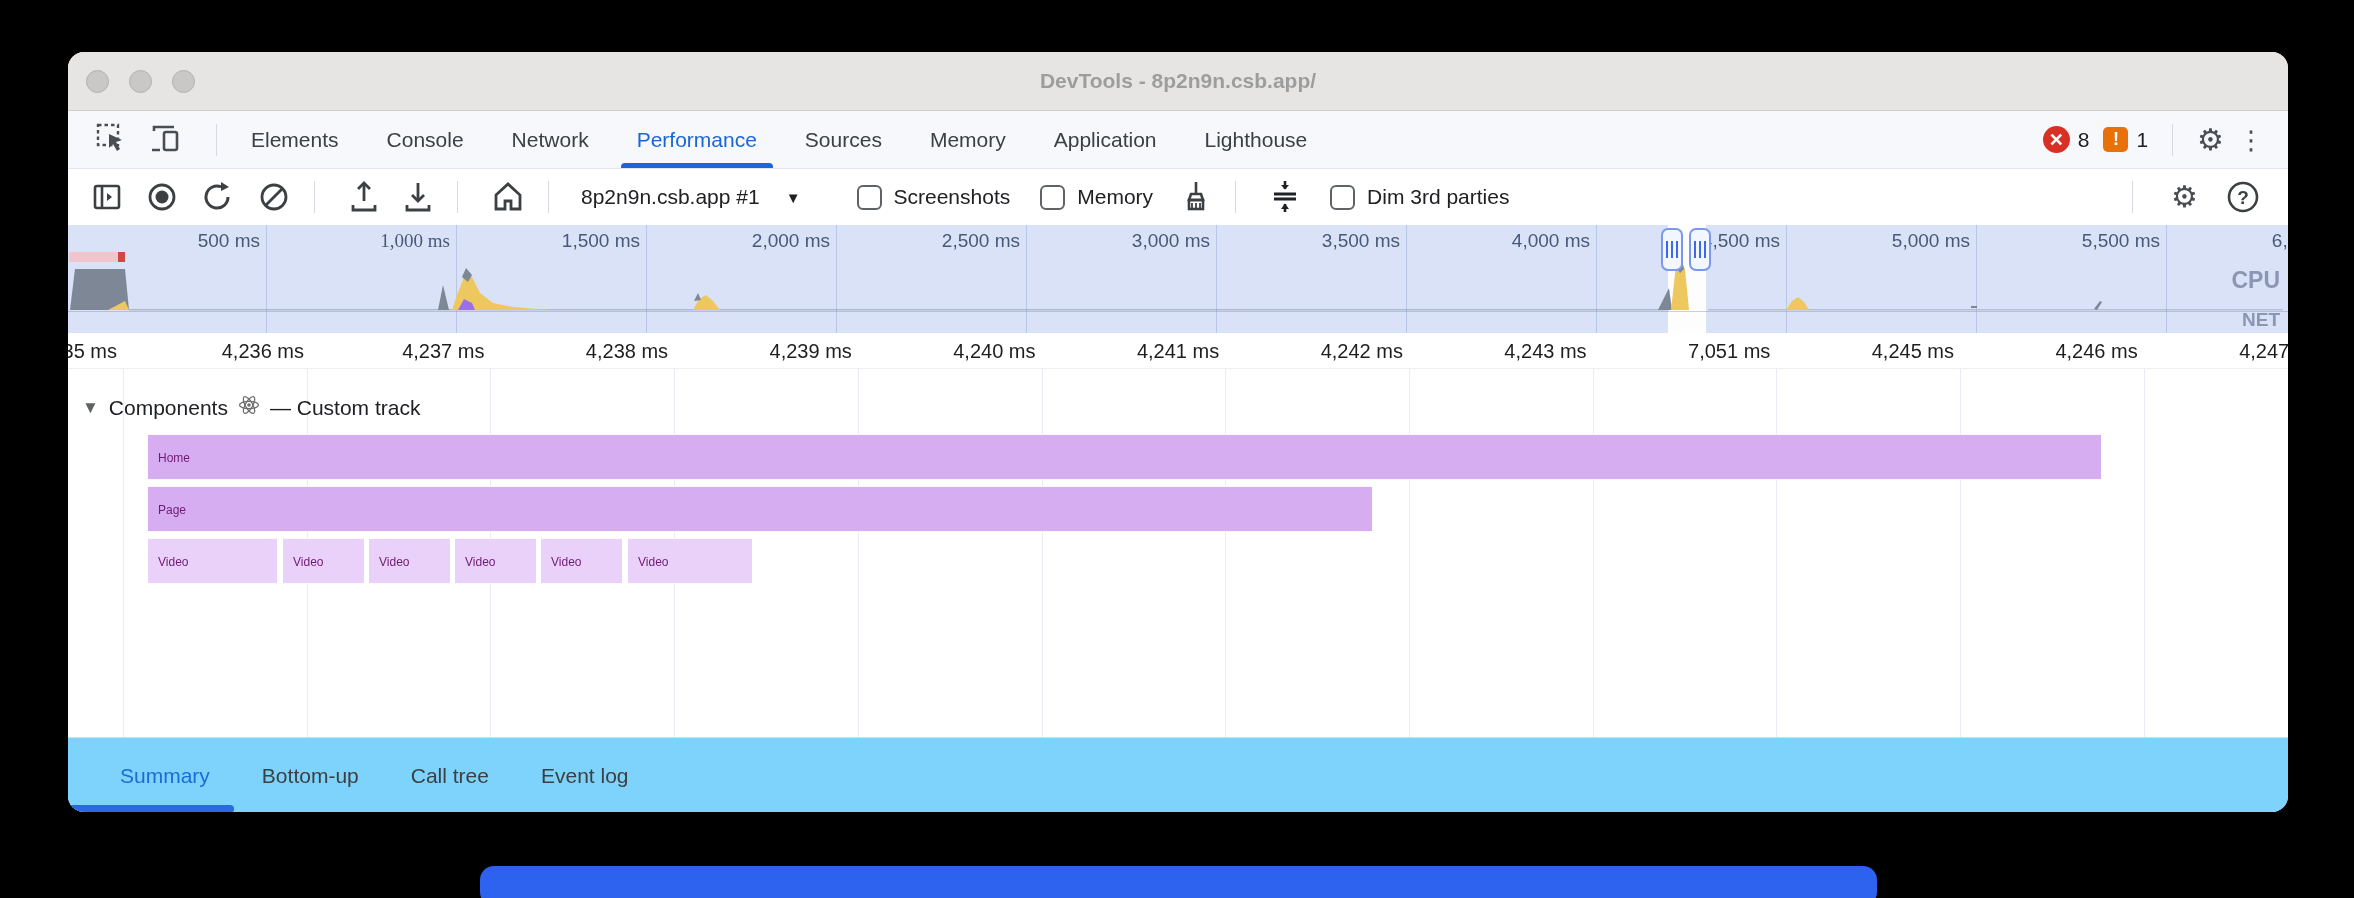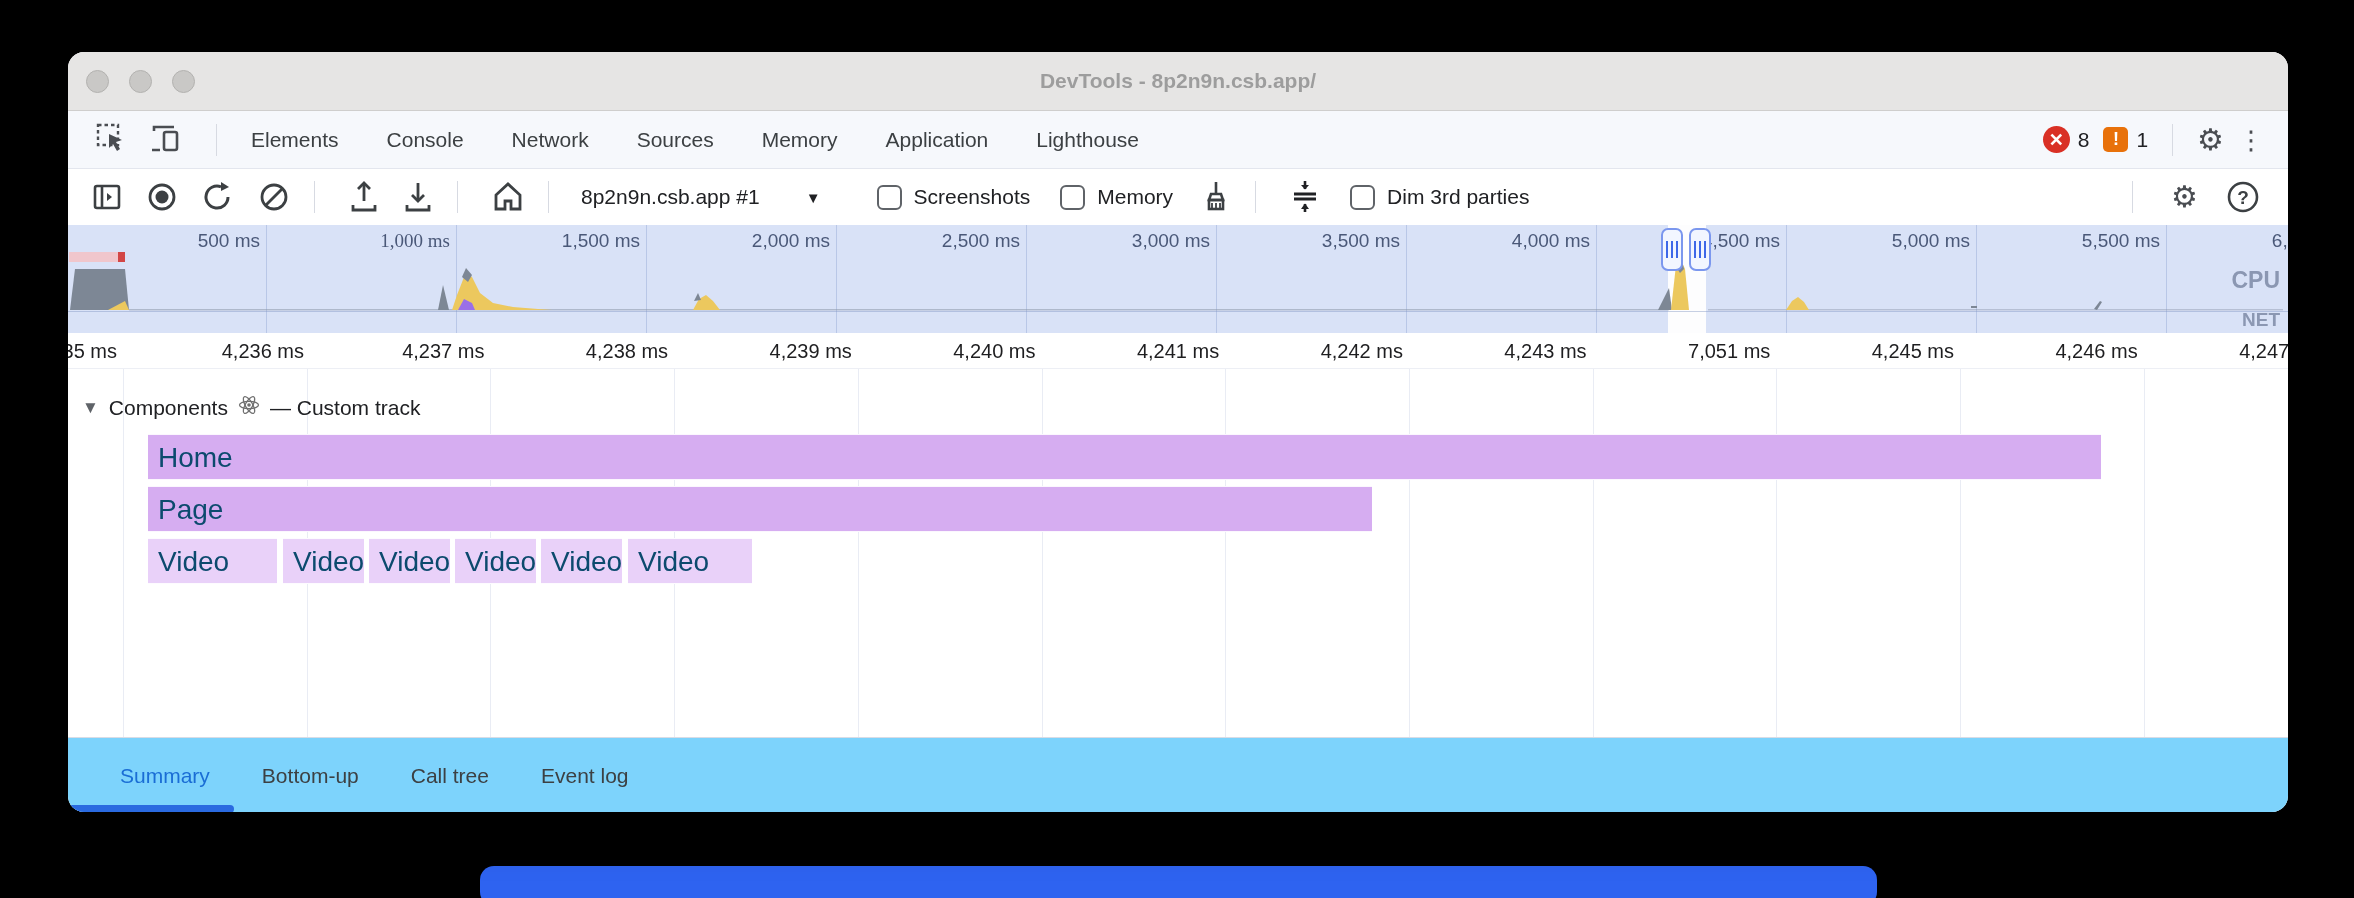--- a/index.html
+++ b/index.html
@@ -31,21 +31,21 @@
   .err-badge{width:27px;height:27px;border-radius:50%;background:#d93025;color:#fff;font-size:18px;font-weight:bold;
     display:flex;align-items:center;justify-content:center;}
   .warn-badge{width:25px;height:25px;border-radius:5px;background:#e8710a;color:#fff;font-size:18px;font-weight:bold;
     display:flex;align-items:center;justify-content:center;}
   .badge-count{font-size:21px;color:#202124;margin-left:-6px;}
   .glyph{color:#4a4d52;font-size:30px;line-height:1;}
   
   .toolbar{position:absolute;left:0;top:117px;width:100%;height:56px;background:#fff;display:flex;align-items:center;}
   .toolbar svg{display:block;}
   .tool{color:#3c4043;margin-left:24px;display:flex;align-items:center;}
-  .target{font-size:21px;color:#202124;margin-left:22px;display:flex;align-items:center;gap:46px;}
+  .target{font-size:21px;color:#202124;margin-left:22px;display:flex;align-items:center;gap:26px;}
   .caret{font-size:15px;color:#202124;}
   .chk{display:flex;gap:12px;margin-left:30px;font-size:21px;color:#202124;}
   .box{width:25px;height:25px;border:2px solid #5f6368;border-radius:6px;box-sizing:border-box;background:#fff;}
   .toolbar-right{margin-left:auto;display:flex;align-items:center;gap:28px;padding-right:28px;color:#3c4043;}
   
   .minimap{position:absolute;left:0;top:173px;width:100%;height:108px;background:#d9e2f7;overflow:hidden;}
   .mm-grid{position:absolute;top:0;width:1px;height:108px;background:rgba(125,148,200,.35);}
   .mm-label{position:absolute;top:5px;width:150px;text-align:right;font-size:19px;color:#4a5878;}
   .mm-sel-clear{position:absolute;top:0;height:108px;background:#fdfdfe;}
   .handle{position:absolute;top:3px;width:22px;height:43px;border:2px solid #7b97ee;background:#f2f6ff;border-radius:7px;
@@ -57,21 +57,21 @@
   .net-sep{position:absolute;left:0;top:86px;width:100%;height:1px;background:rgba(130,150,195,.45);}
   
   .ruler{position:absolute;left:0;top:281px;width:100%;height:35px;background:#fff;}
   .ruler-label{position:absolute;top:7px;width:160px;text-align:right;font-size:20px;color:#1e1e20;white-space:nowrap;}
   .grid-v{position:absolute;top:281px;width:1px;height:404px;background:#e9ecf4;}
   .hair{position:absolute;left:0;width:100%;height:1px;background:#edeff5;}
   
   .content{position:absolute;left:0;top:316px;width:100%;height:369px;background:transparent;}
   .track-header{position:absolute;left:14px;top:26px;display:flex;align-items:center;gap:10px;font-size:21px;color:#202124;}
   .tri{color:#5f6368;font-size:17px;}
-  .bar{position:absolute;height:46px;line-height:46px;font-size:28px;color:#0c4a6e;padding-left:10px;box-sizing:border-box;
+  .bar{position:absolute;height:46px;line-height:46px;font-size:12px;color:#701a75;padding-left:10px;box-sizing:border-box;
     border-top:1px solid rgba(255,255,255,.9);border-bottom:1px solid rgba(255,255,255,.9);}
   
   .bottombar{position:absolute;left:0;top:685px;width:100%;height:75px;background:#7dd3fc;border-top:1px solid #d9dce5;}
   .btabs{display:flex;align-items:center;height:100%;padding-left:26px;}
   .btab{padding:0 26px;font-size:21px;color:#3c4043;}
   .btab.active{color:#1a6dd5;}
   .bt-underline{position:absolute;left:0;bottom:0;width:166px;height:8px;background:#2a6ae0;border-radius:0 8px 8px 16px;}
   
   .dock-strip{position:absolute;left:480px;top:866px;width:1397px;height:40px;background:#2e63f0;border-radius:14px;}
 </style>
@@ -105,20 +105,21 @@
           <rect x="14" y="9" width="13" height="18" rx="2" fill="none"></rect>
           <path d="M2 27 L10 27" fill="none"></path>
         </svg>
       </span>
       <span class="vdiv"></span>
     </div>
     <div class="tabs">
         <div class="tab">Elements</div>
         <div class="tab">Console</div>
         <div class="tab">Network</div>
+        <div class="tab active">Performance</div>
         <div class="tab">Sources</div>
         <div class="tab">Memory</div>
         <div class="tab">Application</div>
         <div class="tab">Lighthouse</div>
       </div>
     <div class="tabbar-right">
       <span class="err-badge">✕</span>
       <span class="badge-count">8</span>
       <span class="warn-badge">!</span>
       <span class="badge-count">1</span>

